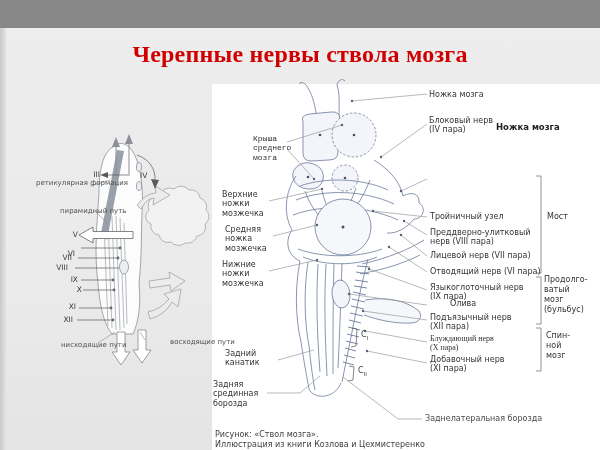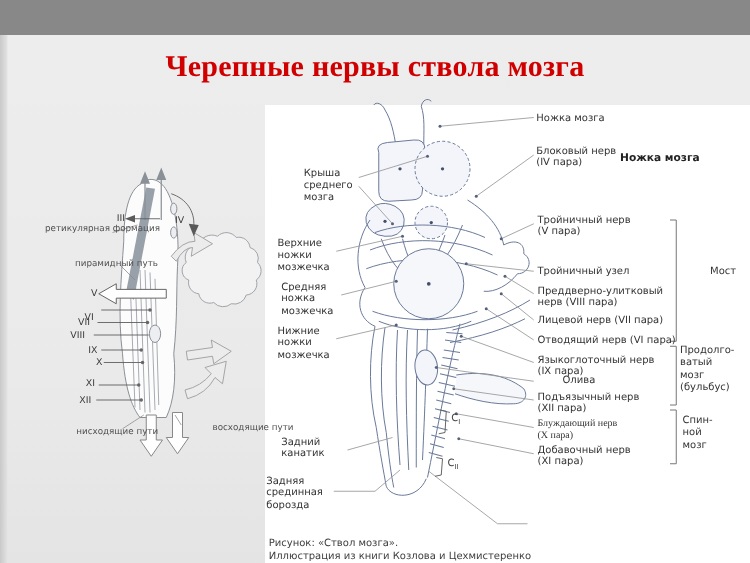--- a/index.html
+++ b/index.html
@@ -130,21 +130,21 @@
   <div class="num" style="left:140px;top:143px;text-align:left;">IV</div>
   <div class="num" style="left:56px;top:202px;">V</div>
   <div class="num" style="left:53px;top:221px;">VI</div>
   <div class="num" style="left:50px;top:225px;">VII</div>
   <div class="num" style="left:46px;top:235px;">VIII</div>
   <div class="num" style="left:56px;top:247px;">IX</div>
   <div class="num" style="left:60px;top:257px;">X</div>
   <div class="num" style="left:54px;top:274px;">XI</div>
   <div class="num" style="left:51px;top:287px;">XII</div>
 
-  <div class="lbl" style="left:243px;top:106px;">Крыша
+  <div class="lbl" style="left:253px;top:106px;font-family:Liberation Mono, monospace;">Крыша
 среднего
 мозга</div>
   <div class="lbl" style="left:222px;top:162px;">Верхние
 ножки
 мозжечка</div>
   <div class="lbl" style="left:225px;top:197px;">Средняя
 ножка
 мозжечка</div>
   <div class="lbl" style="left:222px;top:232px;">Нижние
 ножки
@@ -152,38 +152,37 @@
   <div class="lbl" style="left:225px;top:321px;">Задний
 канатик</div>
   <div class="lbl" style="left:213px;top:352px;">Задняя
 срединная
 борозда</div>
 
   <div class="lbl" style="left:429px;top:62px;">Ножка мозга</div>
   <div class="lbl" style="left:429px;top:88px;">Блоковый нерв
 (IV пара)</div>
   <div class="lbl bold" style="left:496px;top:94px;">Ножка мозга</div>
-  <div class="lbl" style="left:430px;top:143px;">Тройничный нерв
-(V пара)</div>
   <div class="lbl" style="left:430px;top:184px;text-align:center;">Тройничный узел</div>
   <div class="lbl" style="left:430px;top:200px;">Преддверно-улитковый
 нерв (VIII пара)</div>
   <div class="lbl" style="left:430px;top:223px;">Лицевой нерв (VII пара)</div>
   <div class="lbl" style="left:430px;top:239px;">Отводящий нерв (VI пара)</div>
   <div class="lbl" style="left:430px;top:255px;">Языкоглоточный нерв
 (IX пара)</div>
   <div class="lbl" style="left:430px;top:271px;padding-left:20px;">Олива</div>
   <div class="lbl" style="left:430px;top:285px;">Подъязычный нерв
 (XII пара)</div>
   <div class="lbl" style="left:430px;top:306px;font-family:Liberation Serif, serif;">Блуждающий нерв
 (X пара)</div>
   <div class="lbl" style="left:430px;top:327px;">Добавочный нерв
 (XI пара)</div>
+  <div class="lbl gray" style="left:425px;top:386px;">Заднелатеральная борозда</div>
 
-  <div class="region" style="left:568px;top:184px;">Мост</div>
+  <div class="region" style="left:547px;top:184px;">Мост</div>
   <div class="region" style="left:544px;top:247px;">Продолго-
 ватый
 мозг
 (бульбус)</div>
   <div class="region" style="left:546px;top:303px;">Спин-
 ной
 мозг</div>
 
   <div class="cerv" style="left:361px;top:302px;"><span>C</span><sub>I</sub></div>
   <div class="cerv" style="left:358px;top:338px;"><span>C</span><sub>II</sub></div>

